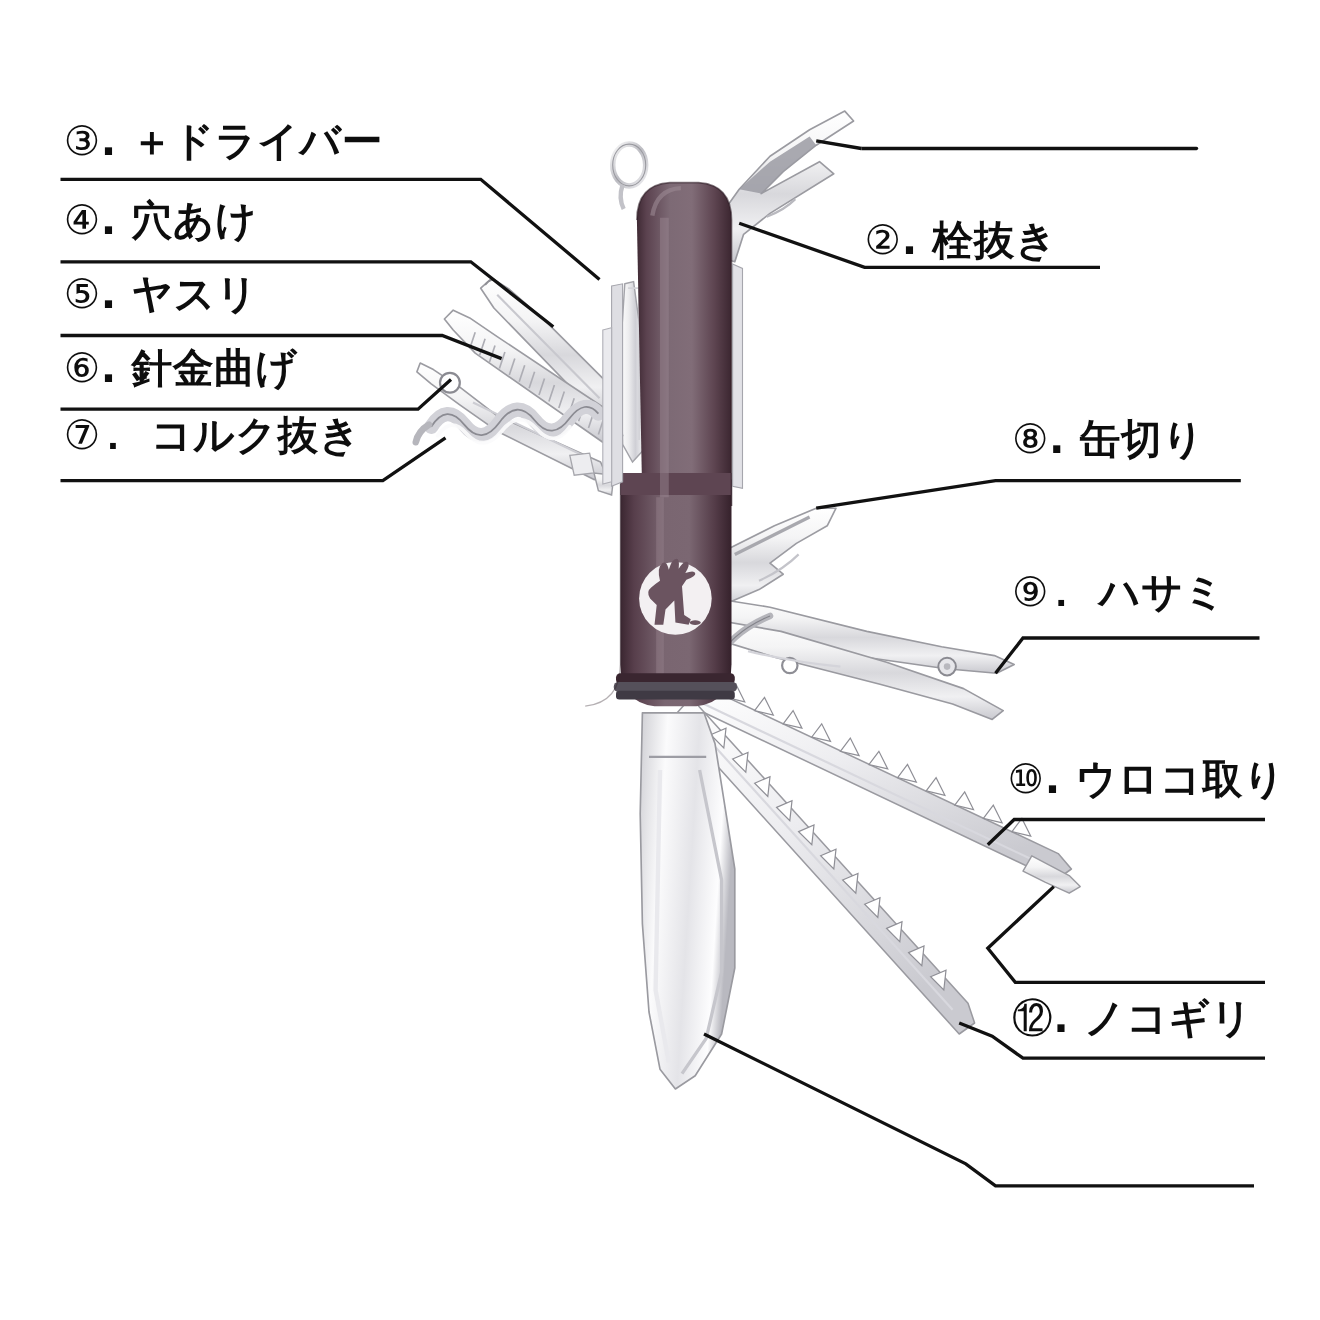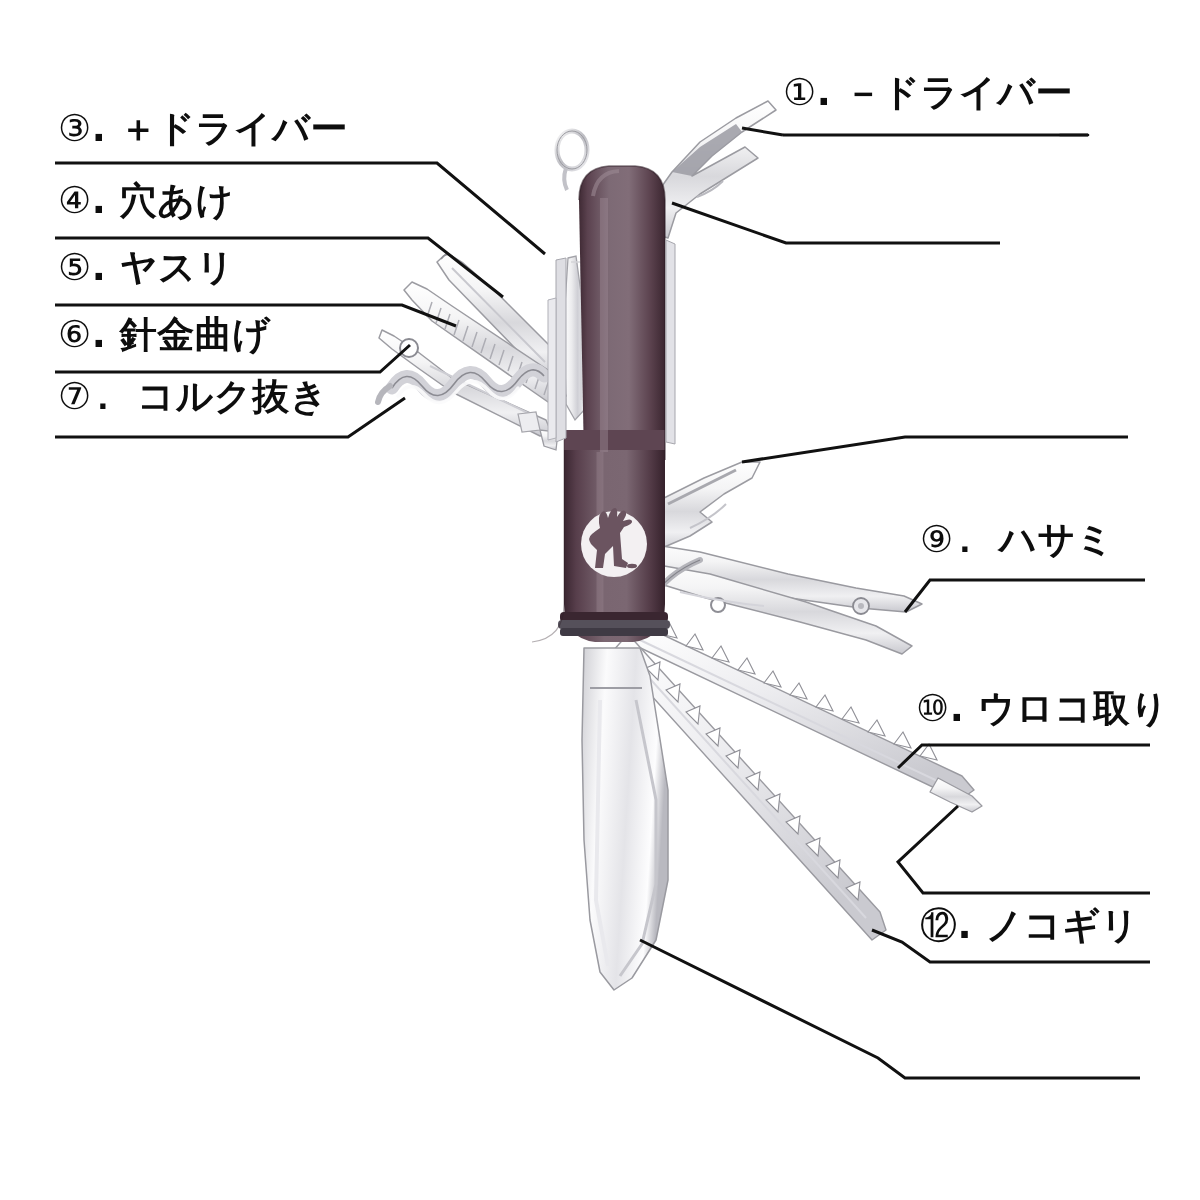--- a/index.html
+++ b/index.html
@@ -276,33 +276,34 @@
 
     <path class="leader" d="M1150 745 L922 745 L898 768"></path>
 
     <path class="leader" d="M1150 893 L923 893 L898 862 L958 806"></path>
 
     <path class="leader" d="M1150 962 L930 962 L902 942 L872 930"></path>
 
     <path class="leader" d="M1140 1078 L905 1078 L878 1058 L640 940"></path>
   </svg>
 
-  <div class="label" style="left:783px;  top:74px;"><span class="num">①</span><span class="dot">.</span> <span>－ドライバー</span></div>
-
+
+  <div class="label" style="left:786px;  top:200px;"><span class="num">②</span><span class="dot">.</span> <span>栓抜き</span></div>
 
   <div class="label" style="left:58px;   top:110px;"><span class="num">③</span><span class="dot">.</span> <span>＋ドライバー</span></div>
 
   <div class="label" style="left:58px;   top:182px;"><span class="num">④</span><span class="dot">.</span> <span>穴あけ</span></div>
 
   <div class="label" style="left:58px;   top:316px;"><span class="num">⑥</span><span class="dot">.</span> <span>針金曲げ</span></div>
 
   <div class="label" style="left:58px;   top:249px;"><span class="num">⑤</span><span class="dot">.</span> <span>ヤスリ</span></div>
 
   <div class="label" style="left:58px;   top:381px;font-family:Liberation Mono, monospace;"><span class="num">⑦</span><span class="dot">.</span> <span>コルク抜き</span></div>
 
+  <div class="label" style="left:920px;  top:381px;"><span class="num">⑧</span><span class="dot">.</span> <span>缶切り</span></div>
 
   <div class="label" style="left:920px;  top:524px;font-family:Liberation Mono, monospace;"><span class="num">⑨</span><span class="dot">.</span> <span>ハサミ</span></div>
 
   <div class="label" style="left:916px;  top:690px;"><span class="num">⑩</span><span class="dot">.</span> <span>ウロコ取り</span></div>
 
 
   <div class="label" style="left:920px;  top:907px;"><span class="num">⑫</span><span class="dot">.</span> <span>ノコギリ</span></div>
 
 
 </div>

